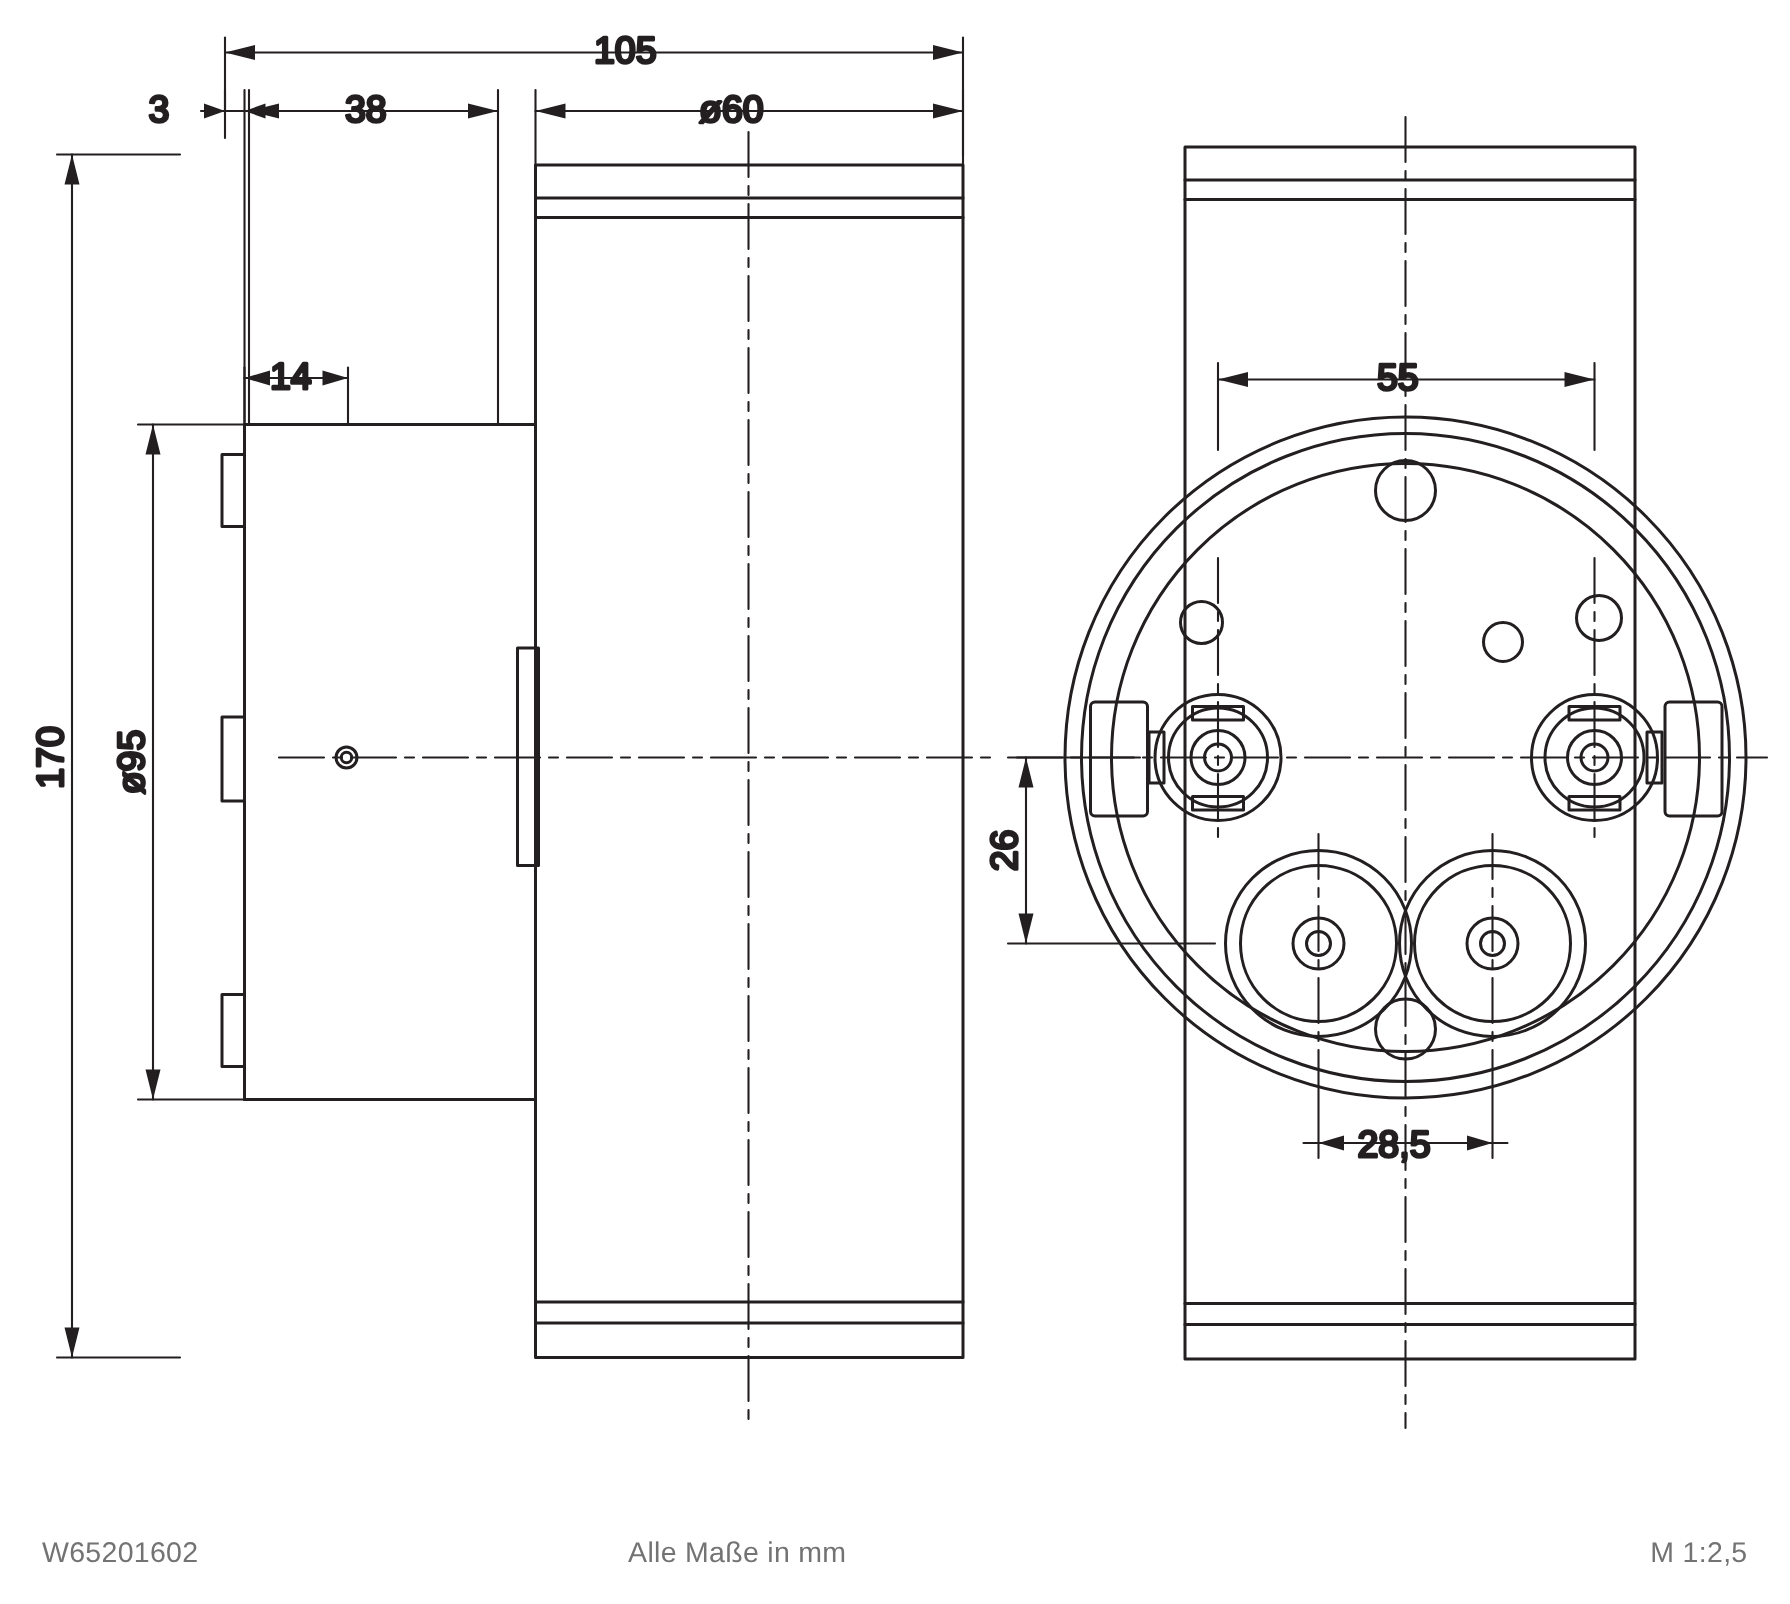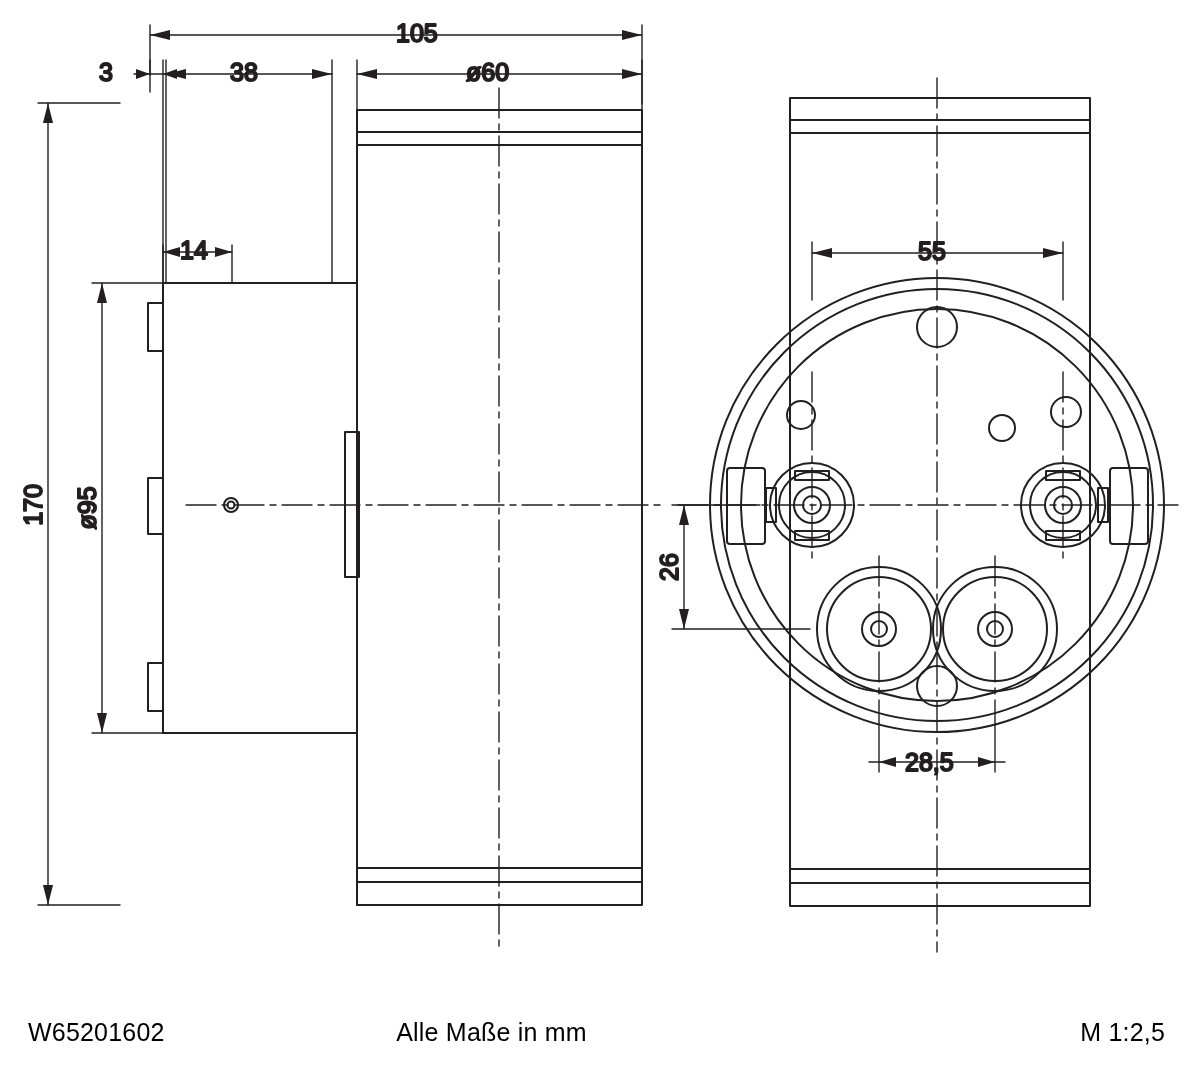--- a/index.html
+++ b/index.html
@@ -3,21 +3,21 @@
 <meta charset="utf-8">
 <style>
   html,body{margin:0;padding:0;background:#ffffff;}
   body{
     width:1193px;height:1069px;position:relative;overflow:hidden;
     font-family:"Liberation Sans",sans-serif;
     color:#231f20;
   }
   #drawing{position:absolute;left:0;top:0;width:1193px;height:1069px;}
   .footer{
-    position:absolute;bottom:22px;font-size:25px;color:#000000;
+    position:absolute;bottom:22px;font-size:19px;color:#737373;
     letter-spacing:.2px;
   }
   .footer.left{left:28px;}
   .footer.center{left:0;width:983px;text-align:center;}
   .footer.right{right:28px;}
   text{font-family:"Liberation Sans",sans-serif;fill:#231f20;}
 </style>
 </head>
 <body>
 

